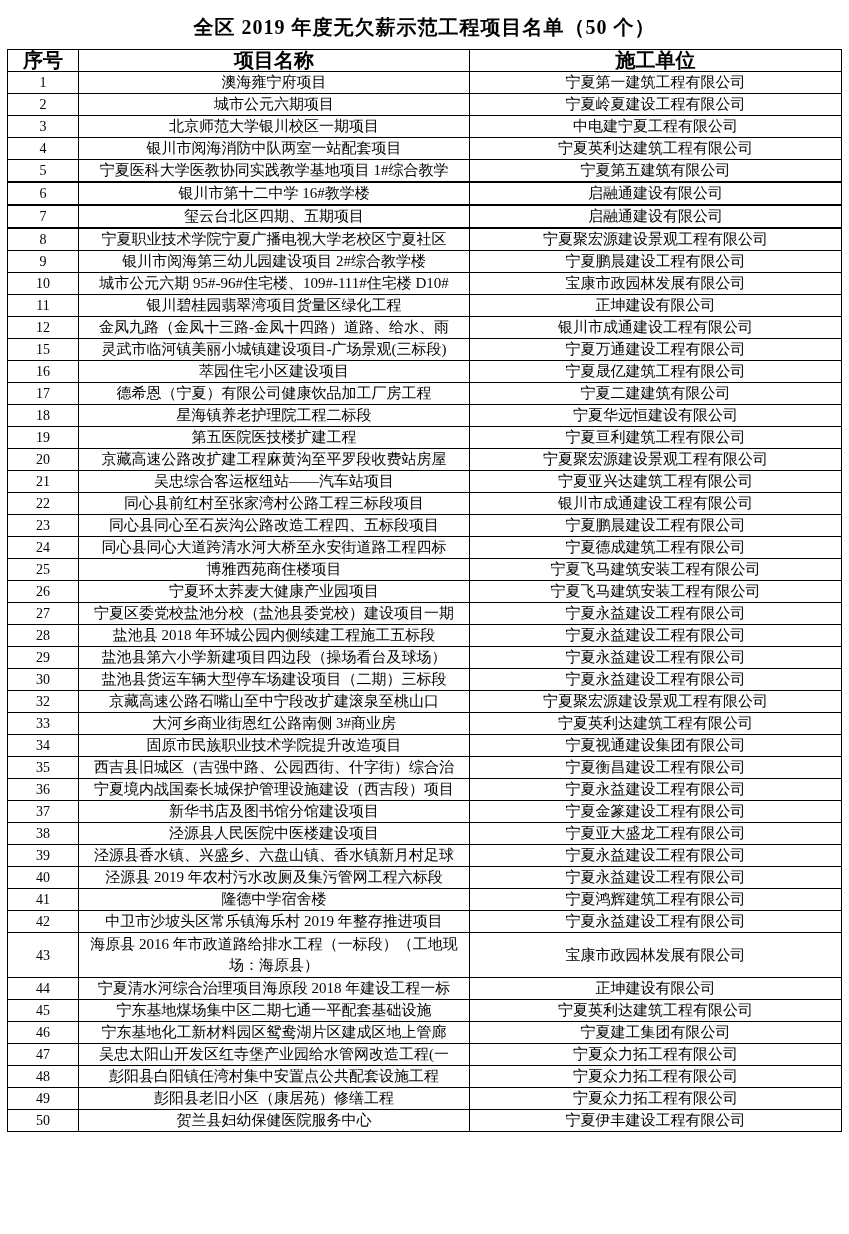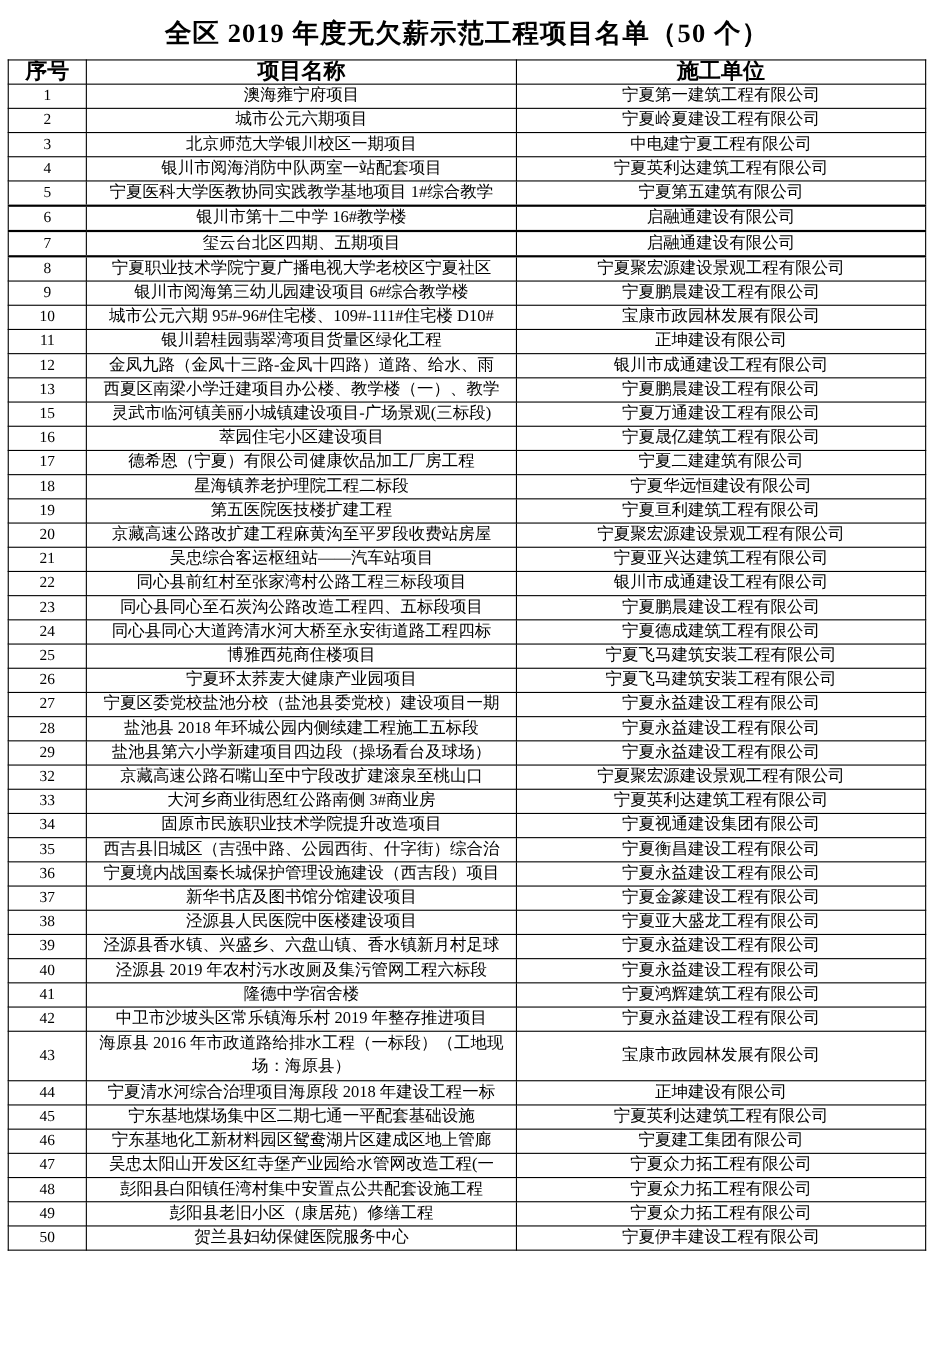--- a/index.html
+++ b/index.html
@@ -5,21 +5,21 @@
   html,body { margin:0; padding:0; background:#ffffff; }
   body {
     width:849px; height:1234px;
     font-family:"Liberation Serif","DejaVu Serif",serif;
     color:#000;
     position:relative;
   }
   .page-title {
     text-align:center;
     font-weight:bold;
-    font-size:24px;
+    font-size:20px;
     letter-spacing:1px;
     padding:14px 0 8px 0;
   }
   table.roster {
     border-collapse:collapse;
     table-layout:fixed;
     margin:0 auto;
     width:834px;
   }
   col.c-no { width:71px; }
@@ -96,44 +96,39 @@
         <td class="project">玺云台北区四期、五期项目</td>
         <td class="company">启融通建设有限公司</td>
       </tr>
       <tr>
         <td class="no">8</td>
         <td class="project">宁夏职业技术学院宁夏广播电视大学老校区宁夏社区</td>
         <td class="company">宁夏聚宏源建设景观工程有限公司</td>
       </tr>
       <tr>
         <td class="no">9</td>
-        <td class="project">银川市阅海第三幼儿园建设项目 6#综合教学楼</td>
+        <td class="project">银川市阅海第三幼儿园建设项目 2#综合教学楼</td>
         <td class="company">宁夏鹏晨建设工程有限公司</td>
       </tr>
       <tr>
         <td class="no">10</td>
         <td class="project">城市公元六期 95#-96#住宅楼、109#-111#住宅楼 D10#</td>
         <td class="company">宝康市政园林发展有限公司</td>
       </tr>
       <tr>
         <td class="no">11</td>
         <td class="project">银川碧桂园翡翠湾项目货量区绿化工程</td>
         <td class="company">正坤建设有限公司</td>
       </tr>
       <tr>
         <td class="no">12</td>
         <td class="project">金凤九路（金凤十三路-金凤十四路）道路、给水、雨</td>
         <td class="company">银川市成通建设工程有限公司</td>
       </tr>
       <tr>
-        <td class="no">13</td>
-        <td class="project">西夏区南梁小学迁建项目办公楼、教学楼（一）、教学</td>
-        <td class="company">宁夏鹏晨建设工程有限公司</td>
-      </tr>
-      <tr>
         <td class="no">15</td>
         <td class="project">灵武市临河镇美丽小城镇建设项目-广场景观(三标段)</td>
         <td class="company">宁夏万通建设工程有限公司</td>
       </tr>
       <tr>
         <td class="no">16</td>
         <td class="project">萃园住宅小区建设项目</td>
         <td class="company">宁夏晟亿建筑工程有限公司</td>
       </tr>
       <tr>
@@ -192,20 +187,25 @@
         <td class="company">宁夏永益建设工程有限公司</td>
       </tr>
       <tr>
         <td class="no">28</td>
         <td class="project">盐池县 2018 年环城公园内侧续建工程施工五标段</td>
         <td class="company">宁夏永益建设工程有限公司</td>
       </tr>
       <tr>
         <td class="no">29</td>
         <td class="project">盐池县第六小学新建项目四边段（操场看台及球场）</td>
+        <td class="company">宁夏永益建设工程有限公司</td>
+      </tr>
+      <tr>
+        <td class="no">30</td>
+        <td class="project">盐池县货运车辆大型停车场建设项目（二期）三标段</td>
         <td class="company">宁夏永益建设工程有限公司</td>
       </tr>
       <tr>
         <td class="no">32</td>
         <td class="project">京藏高速公路石嘴山至中宁段改扩建滚泉至桃山口</td>
         <td class="company">宁夏聚宏源建设景观工程有限公司</td>
       </tr>
       <tr>
         <td class="no">33</td>
         <td class="project">大河乡商业街恩红公路南侧 3#商业房</td>

